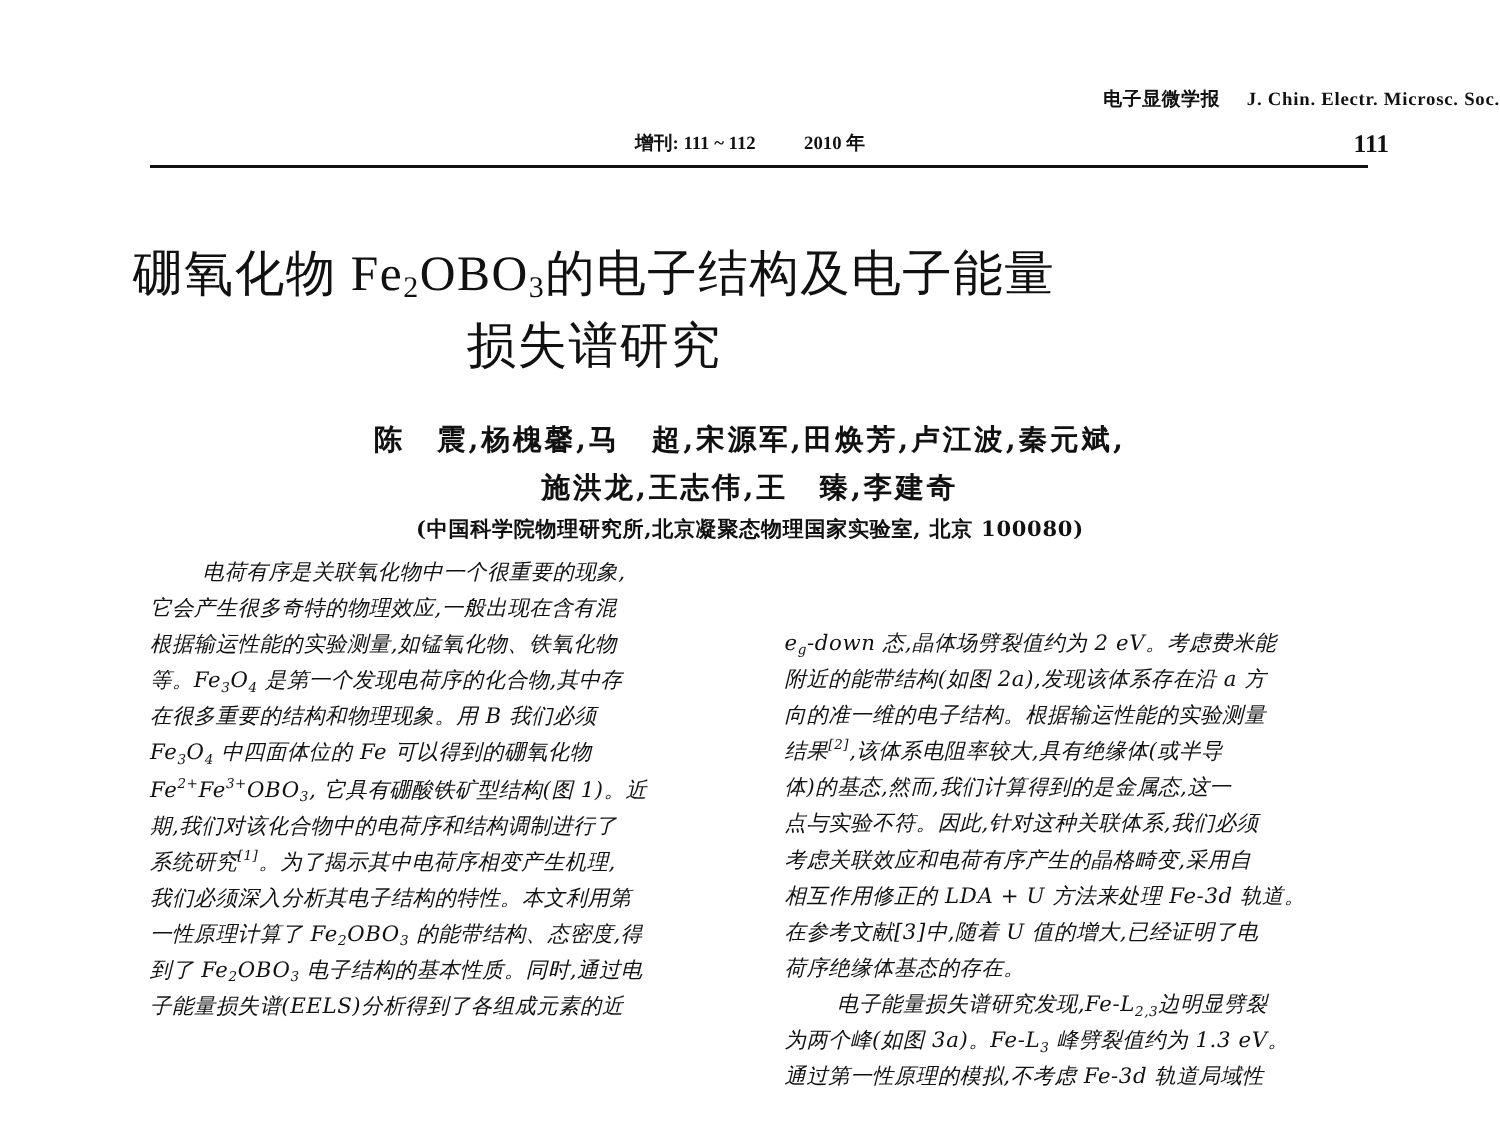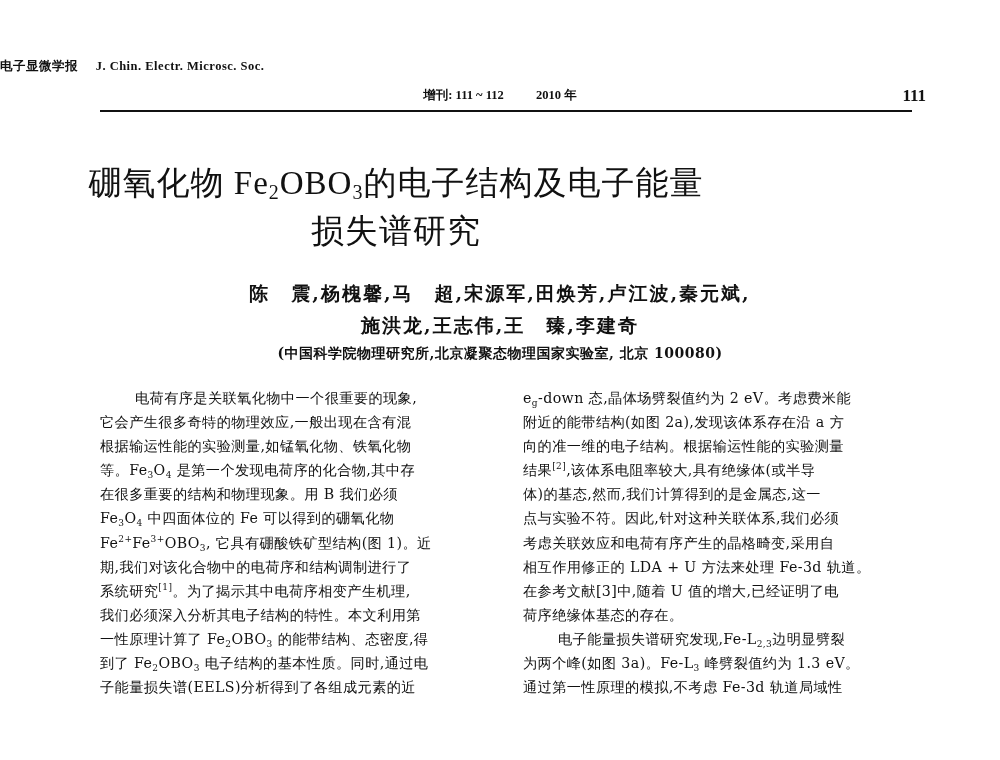--- a/index.html
+++ b/index.html
@@ -3,21 +3,21 @@
 <meta charset="utf-8">
 <style>
   html, body { margin: 0; padding: 0; background: #ffffff; }
   body {
     width: 1000px; height: 760px; position: relative; overflow: hidden;
     color: #111111;
     font-family: "DejaVu Serif", "Liberation Serif", serif;
   }
   .abs { position: absolute; }
   .running-head {
-    left: 0; width: 1000px; top: 58px; text-align: left;
+    left: 0; width: 1000px; top: 58px; text-align: right;
     font-size: 12.5px; font-weight: bold; letter-spacing: 0.5px;
     font-family: "Liberation Serif", "DejaVu Serif", serif;
   }
   .running-head .cn { margin-right: 14px; }
   .issue-line {
     left: 0; width: 1000px; top: 87px; text-align: center;
     font-size: 12.5px; font-weight: bold;
     font-family: "Liberation Serif", "DejaVu Serif", serif;
   }
   .issue-line .gap { display: inline-block; width: 26px; }
@@ -43,27 +43,28 @@
     font-family: "DejaVu Serif", serif;
   }
   .authors-1 { top: 280px; }
   .authors-2 { top: 312px; }
   .affiliation {
     left: 0; width: 1000px; top: 343px; text-align: center;
     font-size: 14px; line-height: 20px; font-weight: bold; letter-spacing: 0.5px;
     font-family: "DejaVu Serif", serif;
   }
   .column {
-    top: 386px; width: 388px;
+    top: 370px; width: 388px;
     font-size: 14.2px; line-height: 24.1px; letter-spacing: 0.4px;
     text-align: justify;
     font-family: "DejaVu Serif", serif;
+    font-style: italic;
   }
   .col-left { left: 100px; }
-  .col-right { left: 523px; }
+  .col-right { left: 523px; margin-top: 47px; }
   .column .line { display: block; white-space: nowrap; overflow: visible; height: 24.1px; }
   .column .indent { padding-left: 35px; }
   sub.s, sup.s { font-size: 9px; line-height: 0; }
   sub.s { vertical-align: -3px; }
   sup.s { vertical-align: 6px; }
 </style>
 </head>
 <body>
 
 <div class="abs running-head">

